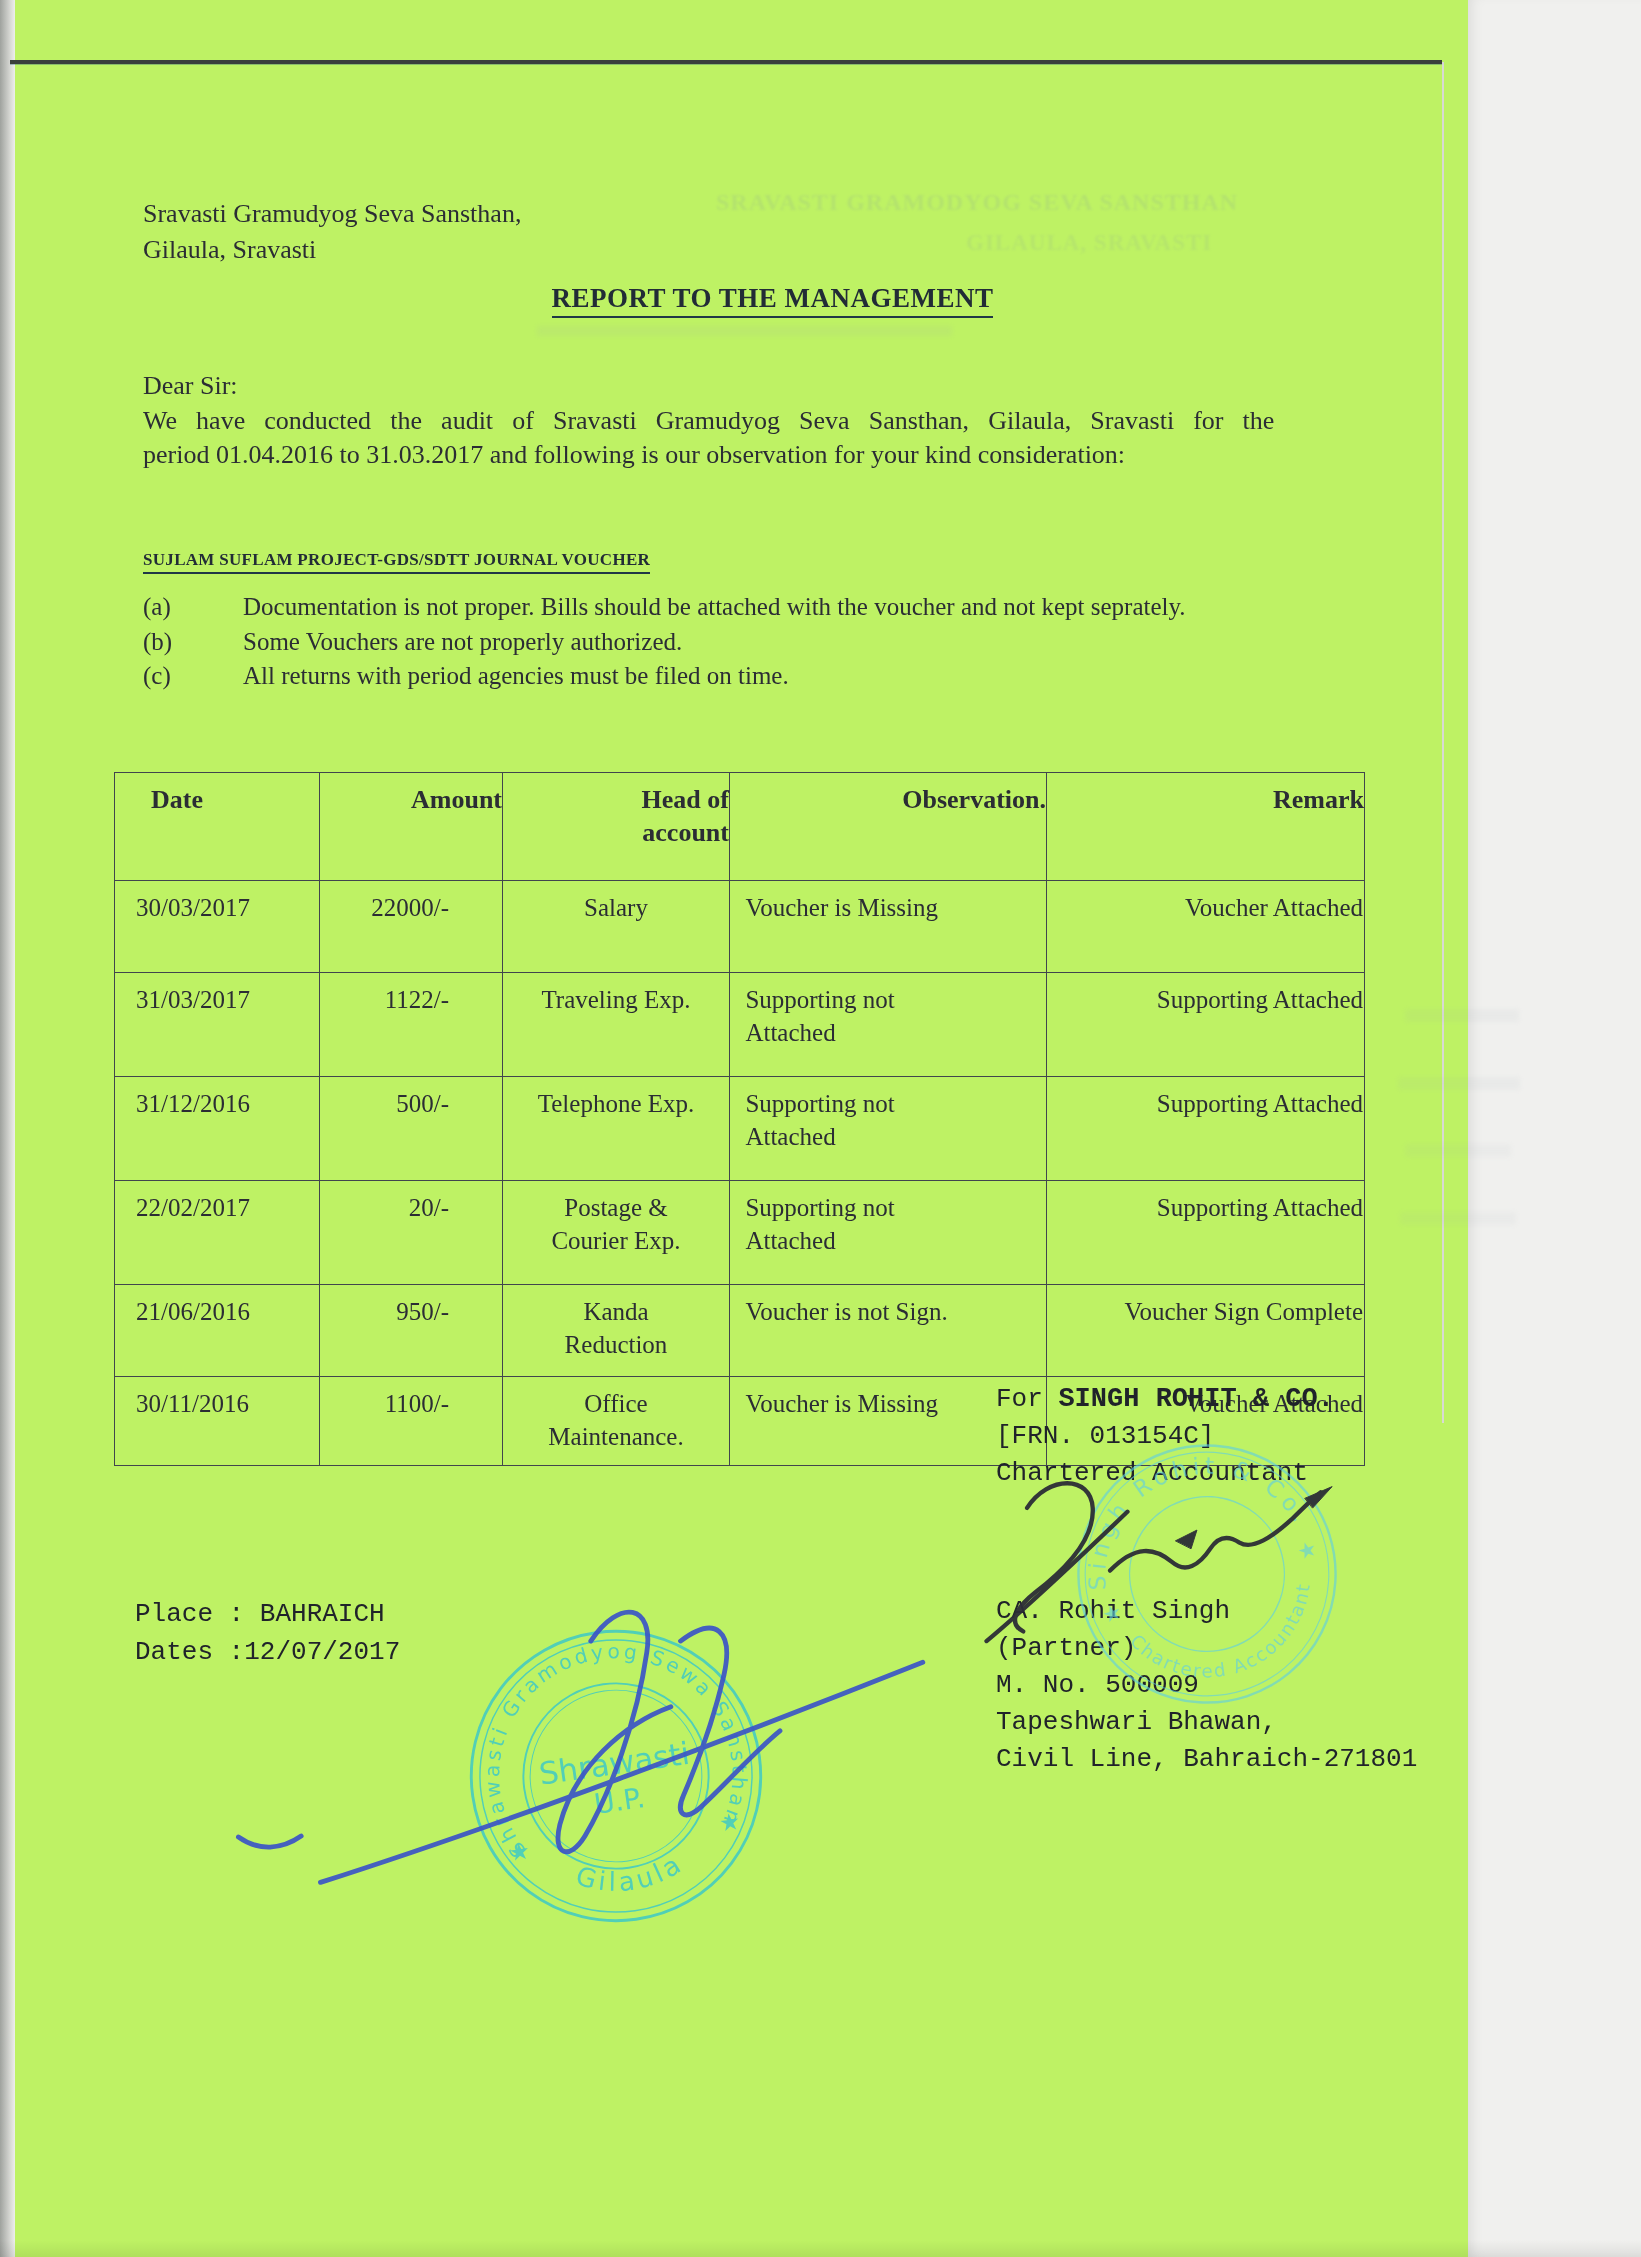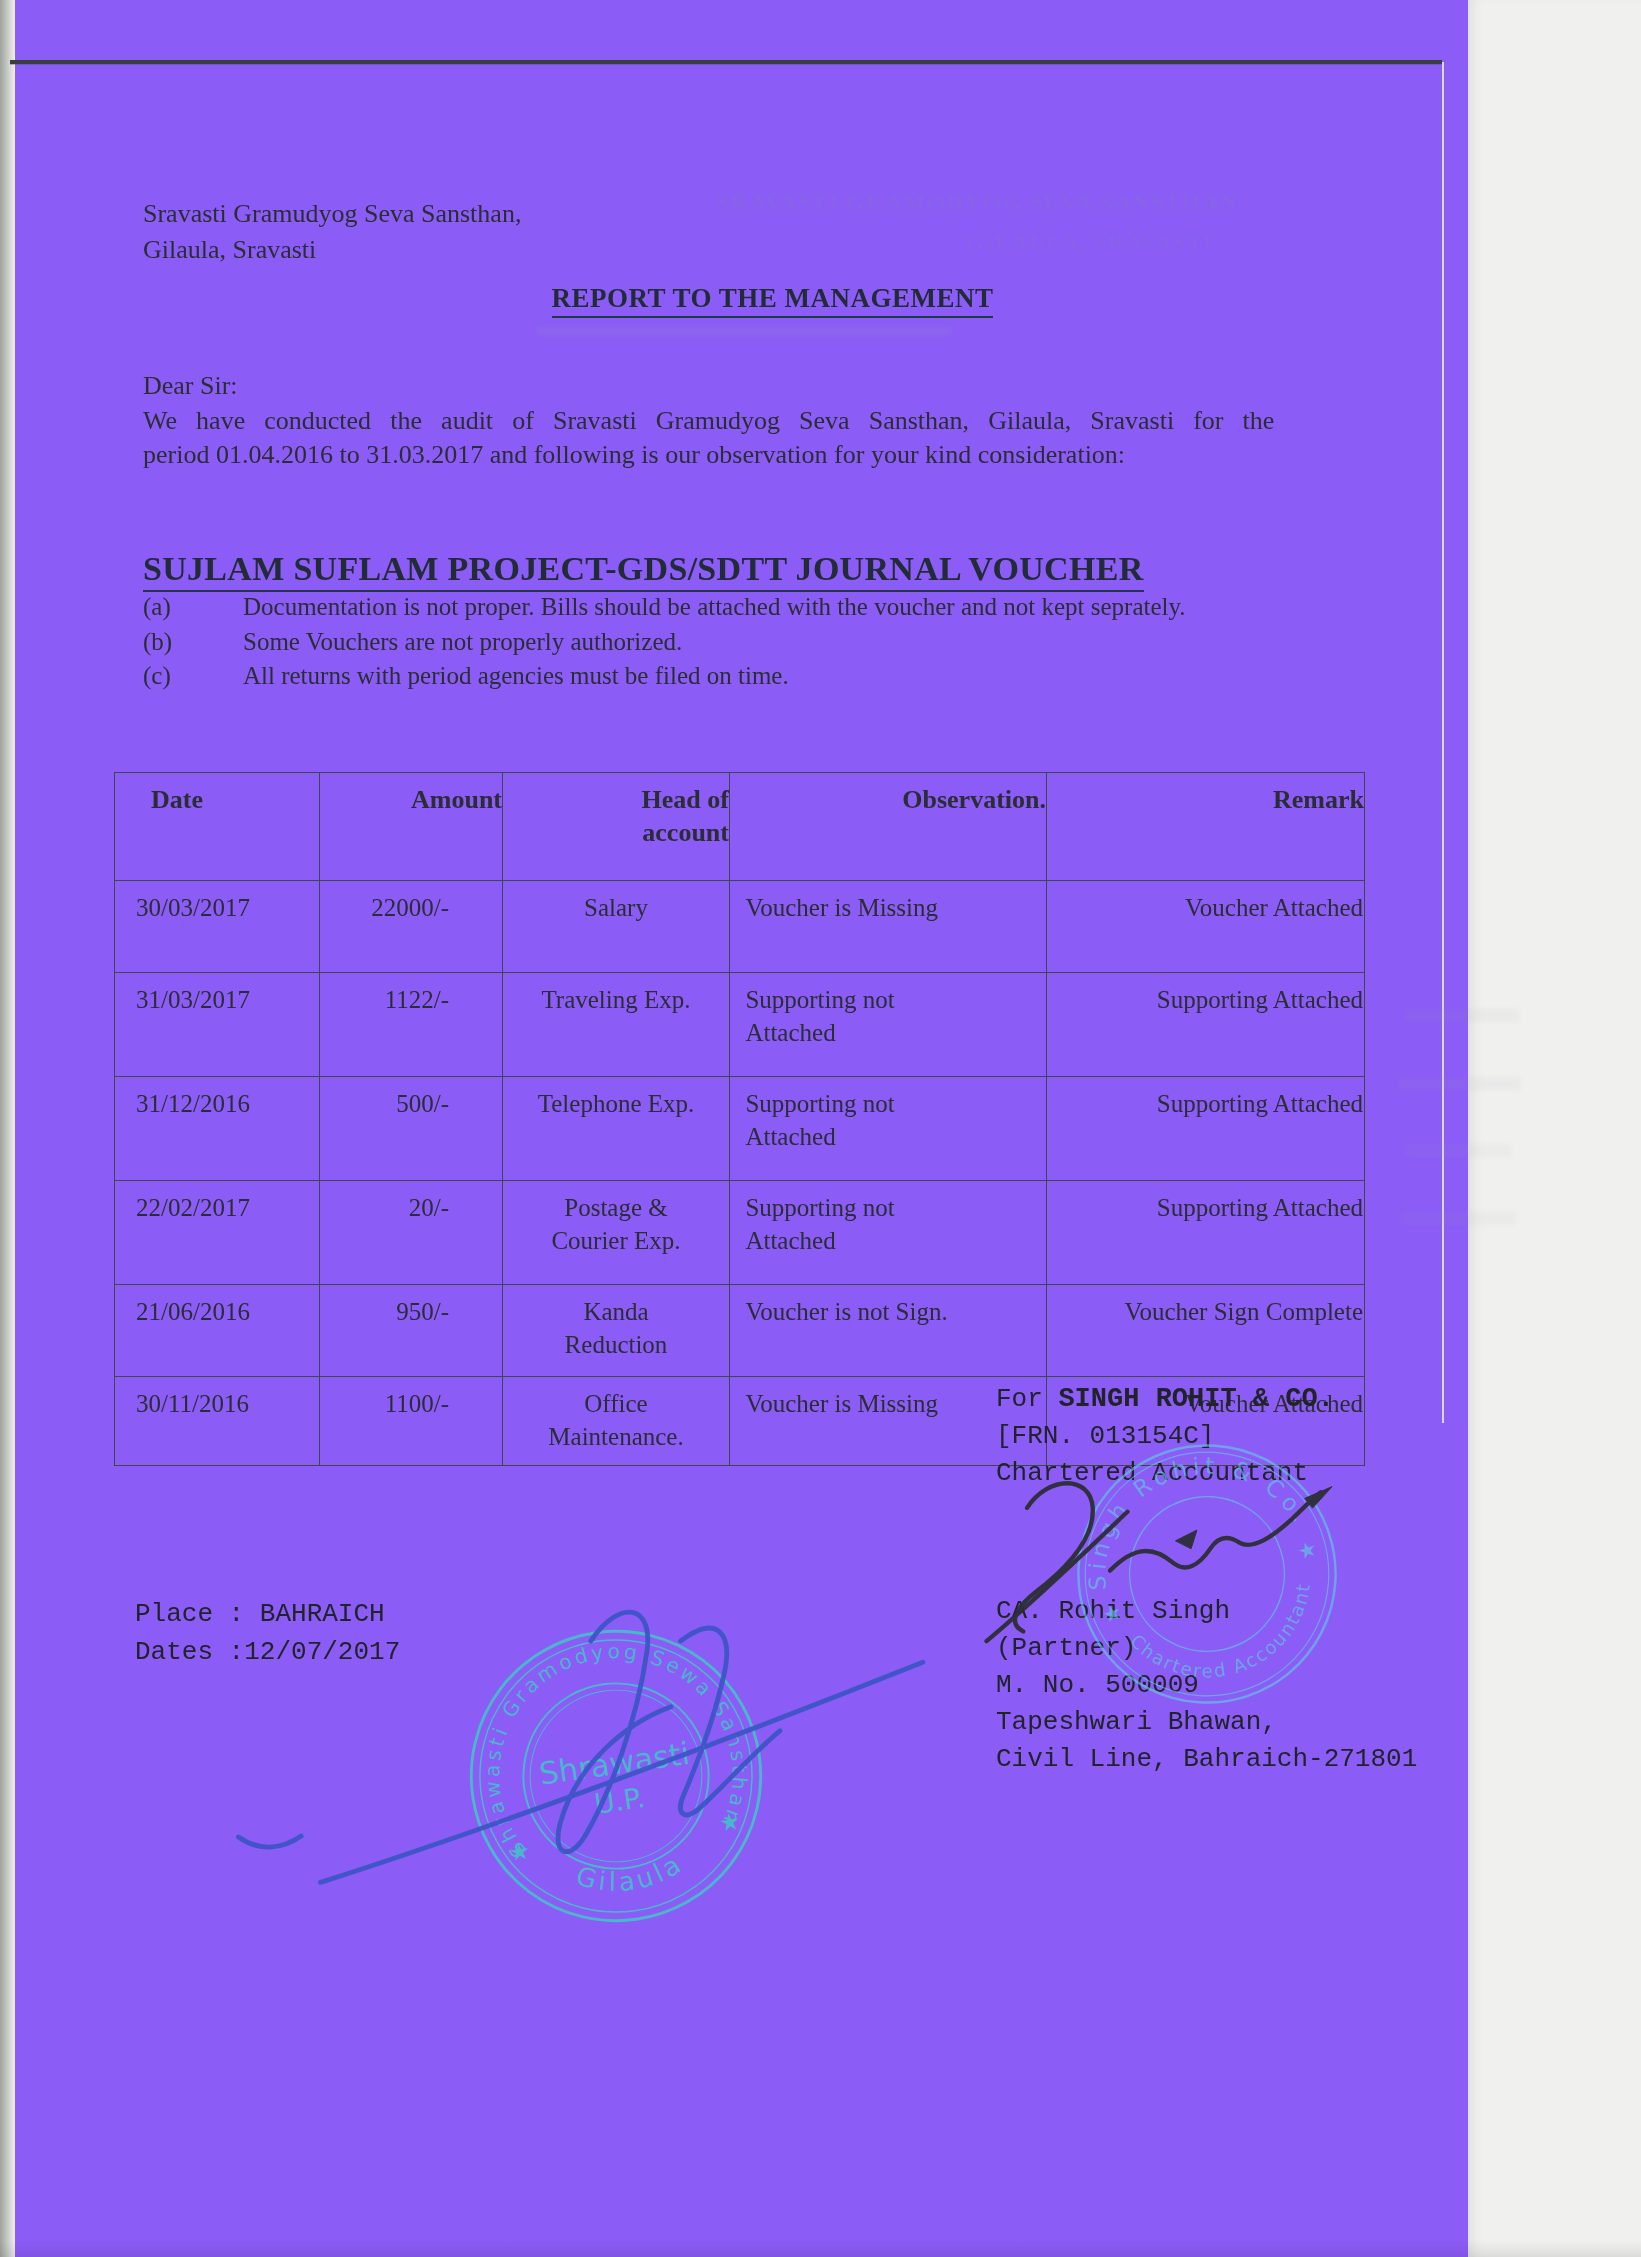--- a/index.html
+++ b/index.html
@@ -1,18 +1,18 @@
 <!DOCTYPE html>
 <html><head>
 <meta charset="utf-8">
 <style>
   html,body{margin:0;padding:0;background:#dfe1de;}
   #scan{
     position:relative;width:1641px;height:2257px;overflow:hidden;
-    background:#8b5cf6;
+    background:#bef264;
     font-family:"Liberation Serif","DejaVu Serif",serif;
     color:#2b2d34;
   }
   .abs{position:absolute;}
   
   #edge-left{left:0;top:0;width:15.4px;height:2257px;background:linear-gradient(to right,#9fa29e,#d9dad6 70%,#eeeeec);}
   #edge-right{left:1468px;top:0;width:174px;height:2257px;background:#f0f0ee;box-shadow:inset 9.7px 0 13.5px -7.7px rgba(0,0,0,.10);}
   #edge-bottom{left:0;top:2240px;width:1641px;height:17.4px;background:linear-gradient(to bottom,rgba(0,0,0,0),rgba(0,0,0,.08));}
   #top-rule{left:9.7px;top:60px;width:1432px;height:3.9px;background:#3a3f3c;box-shadow:0 1px 0 rgba(40,90,120,.35);}
   #page-edge-line{left:1442px;top:62px;width:1.9px;height:1361px;background:#d8d9d4;}
@@ -31,21 +31,21 @@
   
   #org-name{left:143px;top:196px;font-size:26px;line-height:36px;}
   #title-wrap{left:0;top:283px;width:1545px;text-align:center;}
   #title-text{font-size:27px;font-weight:bold;letter-spacing:0.5px;color:#222c36;
     border-bottom:2.9px solid #203846;padding-bottom:2.9px;}
 
   
   #salutation{left:143px;top:371px;font-size:26px;}
   #intro-line1{left:143px;top:406px;font-size:26px;word-spacing:12.6px;white-space:nowrap;text-align:center;}
   #intro-line2{left:143px;top:440px;font-size:26px;white-space:nowrap;}
-  #section-heading{left:143px;top:550px;font-size:34px;font-weight:bold;letter-spacing:0.3px;color:#222c36;
+  #section-heading{left:143px;top:550px;font-size:17px;font-weight:bold;letter-spacing:0.3px;color:#222c36;
     border-bottom:2.9px solid #203846;padding-bottom:1.9px;display:inline-block;}
   .item-label{font-size:25px;}
   .item-text{font-size:25px;white-space:nowrap;}
   #item-a-label{left:143px;top:593px;} #item-a-text{left:243px;top:593px;}
   #item-b-label{left:143px;top:628px;} #item-b-text{left:243px;top:628px;}
   #item-c-label{left:143px;top:662px;} #item-c-text{left:243px;top:662px;}
 
   
   #voucher-table{left:114px;top:772px;border-collapse:collapse;table-layout:fixed;width:1249px;}
   #voucher-table td,#voucher-table th{

